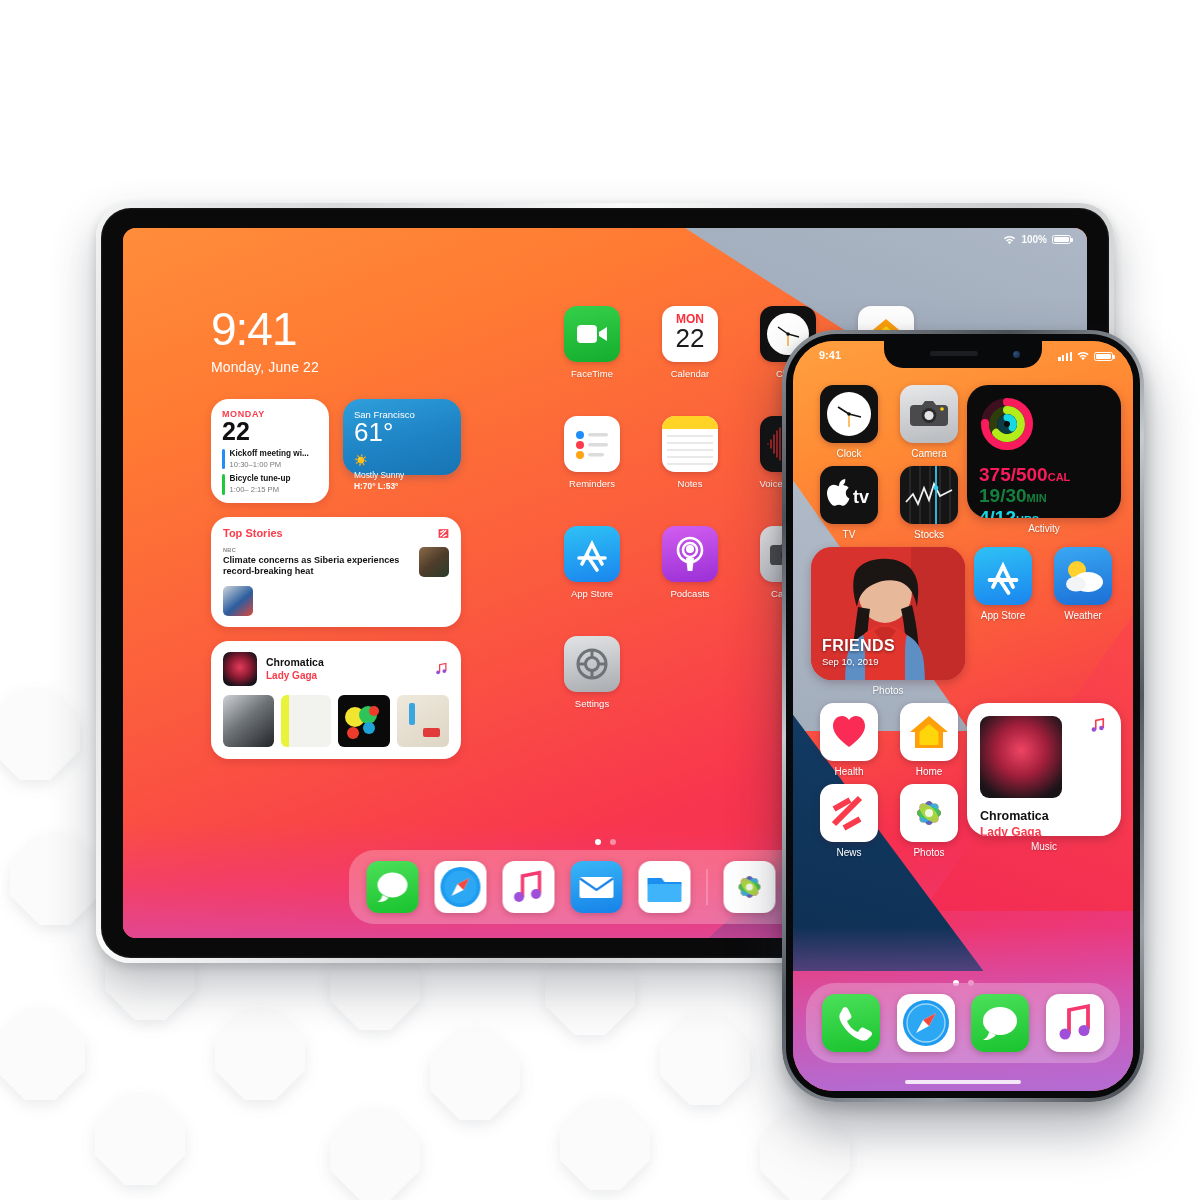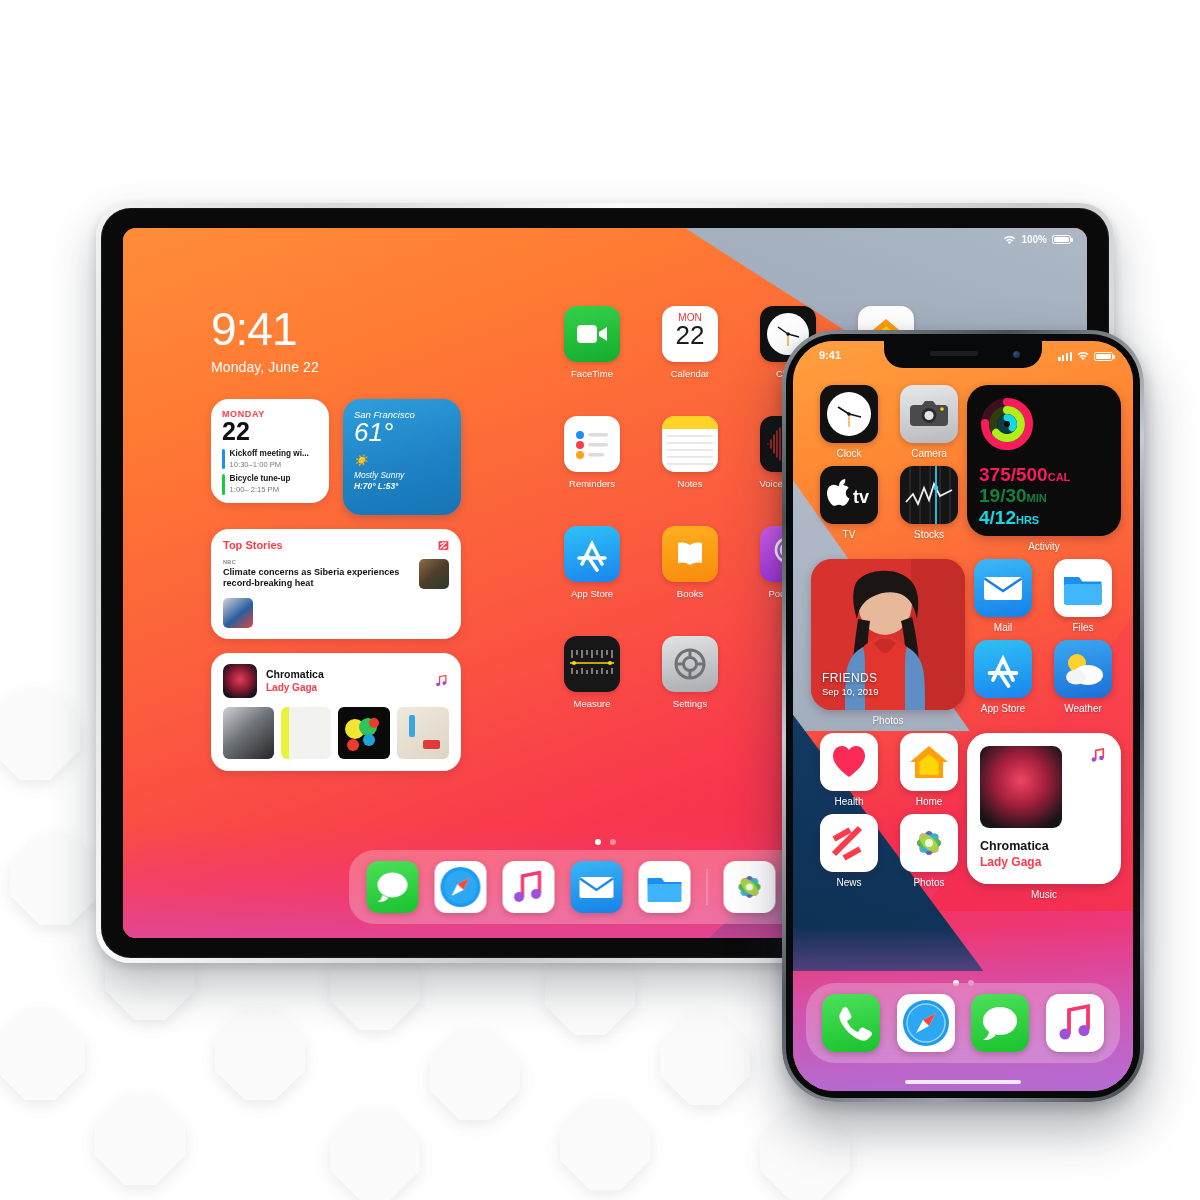--- a/index.html
+++ b/index.html
@@ -72,23 +72,23 @@
   }
   .w-cal-dow { color:#fa3b4b; font-size:9px; font-weight:700; letter-spacing:.6px; }
   .w-cal-num { color:#111; font-size:25px; font-weight:600; line-height:1.04; margin-top:-1px; }
   .w-ev { display:flex; gap:5px; margin-top:5px; }
   .w-ev-bar { width:2.6px; border-radius:2px; flex:none; }
   .w-ev-t { font-size:8.2px; font-weight:700; color:#111; line-height:1.2;
             white-space:nowrap; overflow:hidden; text-overflow:ellipsis; max-width:96px; }
   .w-ev-s { font-size:7.6px; color:#777; line-height:1.25; margin-top:1px; }
 
   .w-wx {
-    width:118px; height:116px; border-radius:18px; padding:10px 11px; color:#fff;
+    width:118px; height:76px; border-radius:18px; padding:10px 11px; color:#fff;
     background:linear-gradient(165deg,#2f9fdc 0%,#1e83c4 55%,#1774b4 100%);
-    box-shadow:0 3px 9px rgba(20,60,110,.24); position:relative;font-style:italic;
+    box-shadow:0 3px 9px rgba(20,60,110,.24); position:relative;
   }
   .w-wx-city { font-size:9.5px; font-weight:500; }
   .w-wx-temp { font-size:26px; font-weight:300; line-height:1.05; margin-top:-1px; }
   .w-wx-sun { font-size:11px; margin-top:9px; line-height:1; }
   .w-wx-cond { font-size:8.4px; font-weight:500; margin-top:4px; }
   .w-wx-hl { font-size:8.4px; font-weight:700; margin-top:1px; }
 
   .w-news {
     margin-top:14px; width:250px; background:#fff; border-radius:18px; padding:10px 12px 11px;
     box-shadow:0 3px 9px rgba(130,20,40,.18); position:relative;
@@ -189,37 +189,37 @@
   .bars i { width:2.4px; background:#fff; border-radius:.6px; display:block; }
 
   #ios-apps { position:absolute; left:18px; right:18px; top:44px; z-index:5; }
   .ios-row { display:flex; gap:0; justify-content:space-between; margin-bottom:7px; }
   .icol { width:76px; display:flex; flex-direction:column; align-items:center; }
   .icol .ic { width:58px; height:58px; border-radius:13.5px; position:relative; overflow:hidden;
               box-shadow:0 2px 6px rgba(70,20,40,.28); }
   .icol .lb { color:#fff; font-size:10px; margin-top:5px; text-shadow:0 1px 2px rgba(0,0,0,.28); }
 
   .wcol { width:160px; display:flex; flex-direction:column; align-items:center; }
-  .wbox { width:154px; height:151px; border-radius:21px; overflow:hidden; position:relative;
+  .wbox { width:154px; height:133px; border-radius:21px; overflow:hidden; position:relative;
           box-shadow:0 3px 10px rgba(70,20,40,.28); }
   .wcol .lb { color:#fff; font-size:10px; margin-top:5px; text-shadow:0 1px 2px rgba(0,0,0,.28); }
 
   
   .act { background:#0b0b0c; width:100%; height:100%; padding:11px 12px; }
   .act-line { font-weight:600; line-height:1.12; }
   .act-line .u { font-size:11px; }
   .act-1 { color:#fa1b5c; font-size:19px; }
   .act-2 { color:#15803d; font-size:19px; }
   .act-3 { color:#14d8e6; font-size:19px; }
 
   
   .ph { width:100%; height:100%; position:relative;
         background: linear-gradient(150deg,#e9423f 0%,#d3322f 40%,#b92b28 100%); }
   .ph-cap { position:absolute; left:11px; bottom:13px; color:#fff; }
-  .ph-t { font-size:12px; font-weight:400; letter-spacing:.4px; text-shadow:0 1px 3px rgba(0,0,0,.5); }
+  .ph-t { font-size:16px; font-weight:700; letter-spacing:.4px; text-shadow:0 1px 3px rgba(0,0,0,.5); }
   .ph-d { font-size:9.5px; font-weight:500; margin-top:1px; text-shadow:0 1px 3px rgba(0,0,0,.5); }
 
   
   .imu { width:100%; height:100%; background:#fff; padding:13px 13px; }
   .imu-art { width:82px; height:82px; border-radius:9px; }
   .imu-t { font-size:12.5px; font-weight:700; color:#111; margin-top:11px; }
   .imu-a { font-size:12px; font-weight:700; color:#fa3b4b; margin-top:2px; }
   .imu-note { position:absolute; right:14px; top:13px; font-size:17px; }
 
   #ios-dots { position:absolute; left:0; right:0; bottom:105px; display:flex; justify-content:center; gap:9px; z-index:5; }
@@ -382,21 +382,21 @@
             <svg viewBox="0 0 56 56" width="56" height="56">
               <rect x="13" y="19" width="20" height="18" rx="4" fill="#fff"></rect>
               <path d="M35 26l8-5v14l-8-5z" fill="#fff"></path>
             </svg>
           </div>
           <div class="app-lb">FaceTime</div>
         </div>
 
         <div class="app">
           <div class="app-ic" style="background:#fff">
-            <div style="color:#fa2f3a;font-size:10px;font-weight:400;text-align:center;margin-top:6px">MON</div>
+            <div style="color:#fa2f3a;font-size:12px;font-weight:700;text-align:center;margin-top:6px">MON</div>
             <div style="color:#1c1c1e;font-size:26px;font-weight:300;text-align:center;line-height:.96">22</div>
           </div>
           <div class="app-lb">Calendar</div>
         </div>
 
         <div class="app">
           <div class="app-ic" style="background:#111">
             <svg viewBox="0 0 56 56" width="56" height="56">
               <circle cx="28" cy="28" r="21" fill="#fff"></circle>
               <g stroke="#111" stroke-width="1.5">
@@ -486,29 +486,20 @@
               <g stroke="#fff" stroke-width="3.6" stroke-linecap="round" fill="none">
                 <path d="M18 38 L28 18 L38 38"></path>
                   <path d="M15 32h26"></path>
                   <path d="M23 29 L33 44"></path>
               </g>
             </svg>
           </div>
           <div class="app-lb">App Store</div>
         </div>
 
-        <div class="app">
-          <div class="app-ic" style="background:linear-gradient(170deg,#ffb01f,#f88a0b)">
-            <svg viewBox="0 0 56 56" width="56" height="56">
-              <path d="M28 19c-4-3-9-3-12-2v20c3-1 8-1 12 2z" fill="#fff"></path>
-              <path d="M28 19c4-3 9-3 12-2v20c-3-1-8-1-12 2z" fill="#fff"></path>
-            </svg>
-          </div>
-          <div class="app-lb">Books</div>
-        </div>
 
         <div class="app">
           <div class="app-ic" style="background:linear-gradient(170deg,#d25ef0,#9b2fd6)">
             <svg viewBox="0 0 56 56" width="56" height="56">
               <g stroke="#fff" fill="none">
                 <circle cx="28" cy="24" r="12" stroke-width="2.6"></circle>
                 <circle cx="28" cy="24" r="7" stroke-width="2.6"></circle>
               </g>
               <circle cx="28" cy="23" r="4" fill="#fff"></circle>
               <path d="M24 32h8l-1.6 13h-4.8z" fill="#fff"></path>
@@ -764,40 +755,20 @@
                   <div class="ph-d">Sep 10, 2019</div>
                 </div>
               </div>
             </div>
             <div class="lb">Photos</div>
           </div>
 
           <div style="display:flex;flex-direction:column;gap:7px">
             <div style="display:flex;gap:4px">
               <div class="icol">
-                <div class="ic" style="background:linear-gradient(170deg,#3bb9f8,#1580e8)">
-                  <svg viewBox="0 0 58 58" width="58" height="58">
-                    <rect x="10" y="18" width="38" height="23" rx="2.8" fill="#fff"></rect>
-                    <path d="M10.5 19.5 29 32l18.5-12.5" stroke="#1580e8" stroke-width="2.4" fill="none"></path>
-                  </svg>
-                </div>
-                <div class="lb">Mail</div>
-              </div>
-              <div class="icol">
-                <div class="ic" style="background:#fff">
-                  <svg viewBox="0 0 58 58" width="58" height="58">
-                    <path d="M10 18h15l3.4 4.5h19v21a2.2 2.2 0 0 1-2.2 2.2H12.2A2.2 2.2 0 0 1 10 43.5z" fill="#1b8ff0"></path>
-                    <rect x="10" y="25" width="38" height="20.7" rx="2.6" fill="#41b6fb"></rect>
-                  </svg>
-                </div>
-                <div class="lb">Files</div>
-              </div>
-            </div>
-            <div style="display:flex;gap:4px">
-              <div class="icol">
                 <div class="ic" style="background:linear-gradient(170deg,#2ec1f5,#1a85ef)">
                   <svg viewBox="0 0 58 58" width="58" height="58">
                     <g stroke="#fff" stroke-width="3.8" stroke-linecap="round" fill="none">
                       <path d="M19 40 L29 19 L39 40"></path>
                         <path d="M15.5 33h27"></path>
                         <path d="M24 30 L34.5 46"></path>
                     </g>
                   </svg>
                 </div>
                 <div class="lb">App Store</div>

